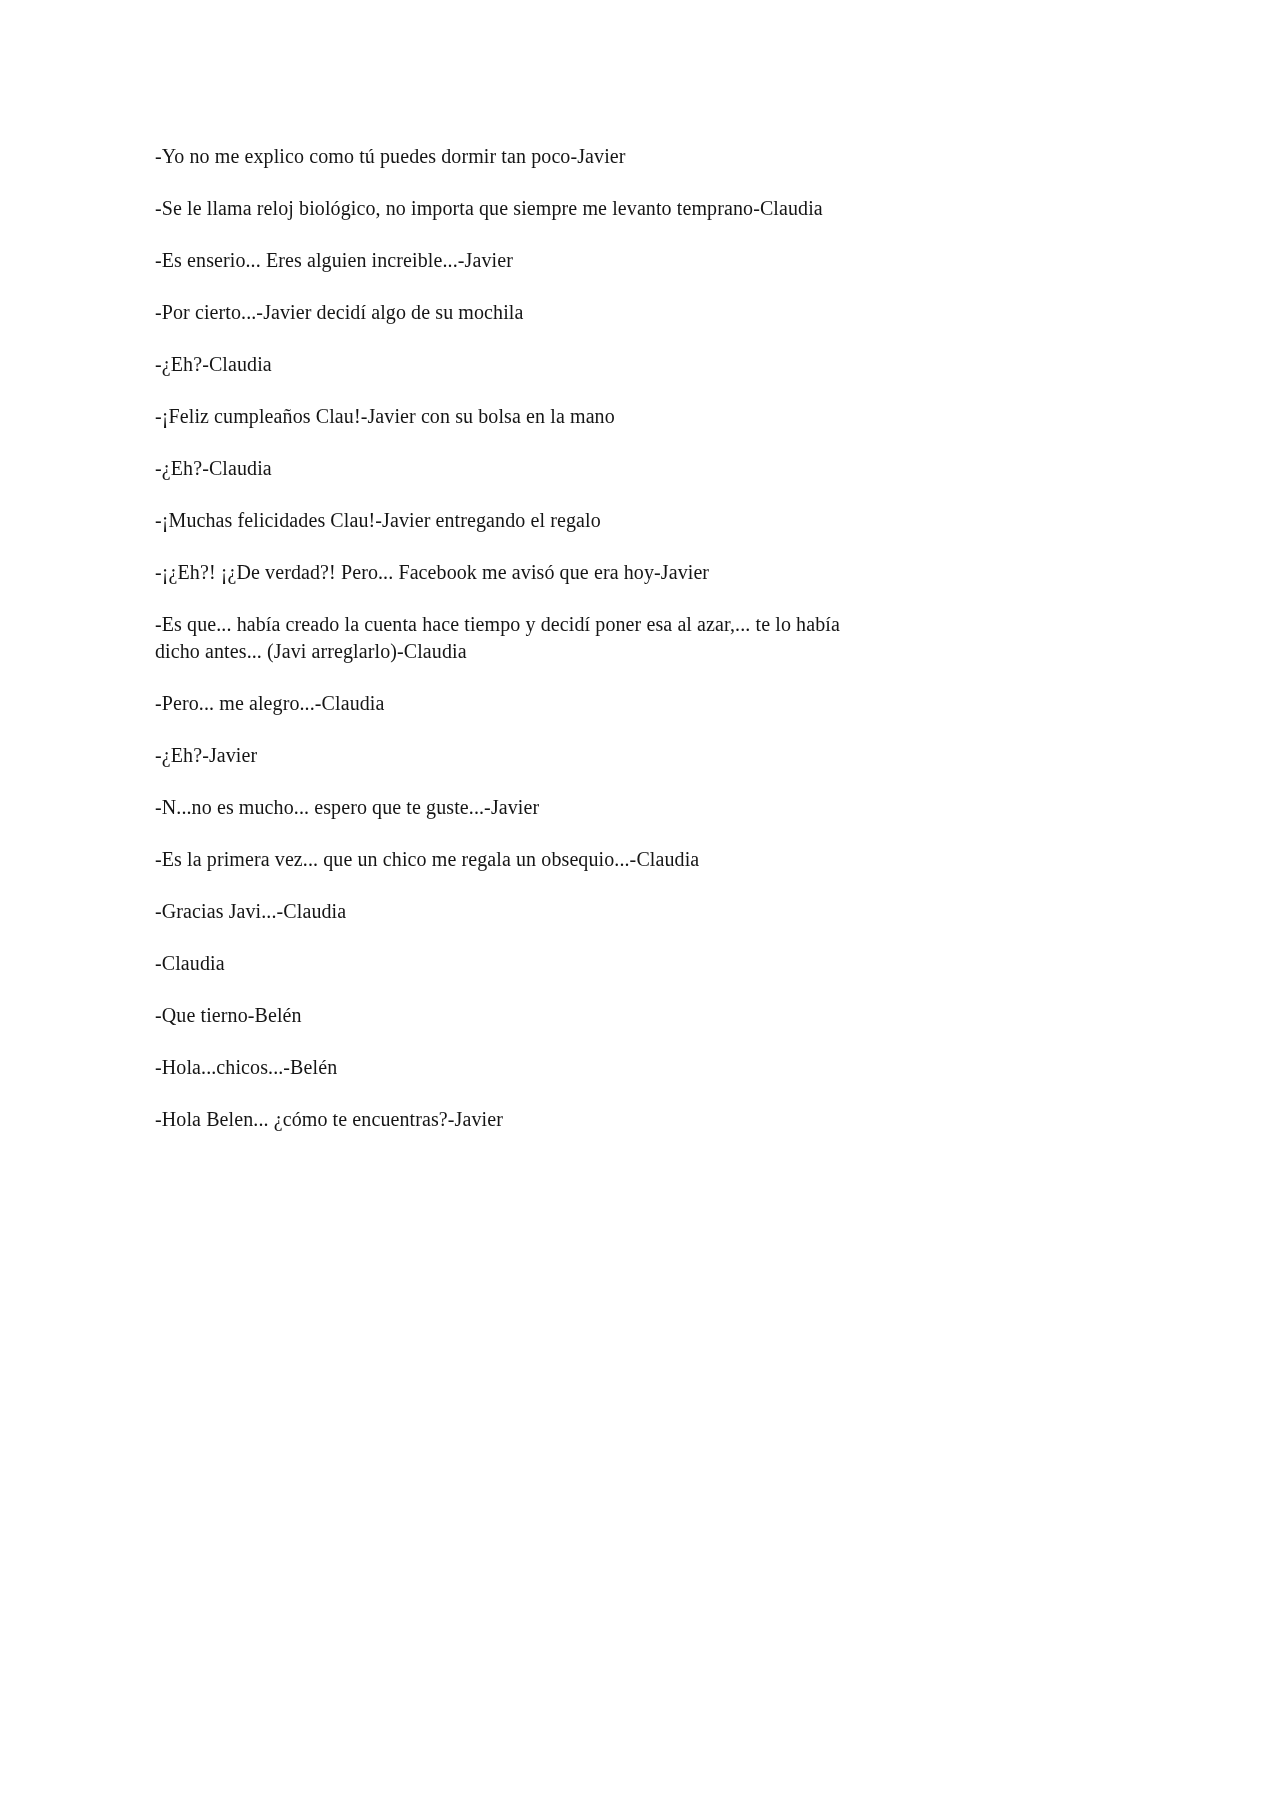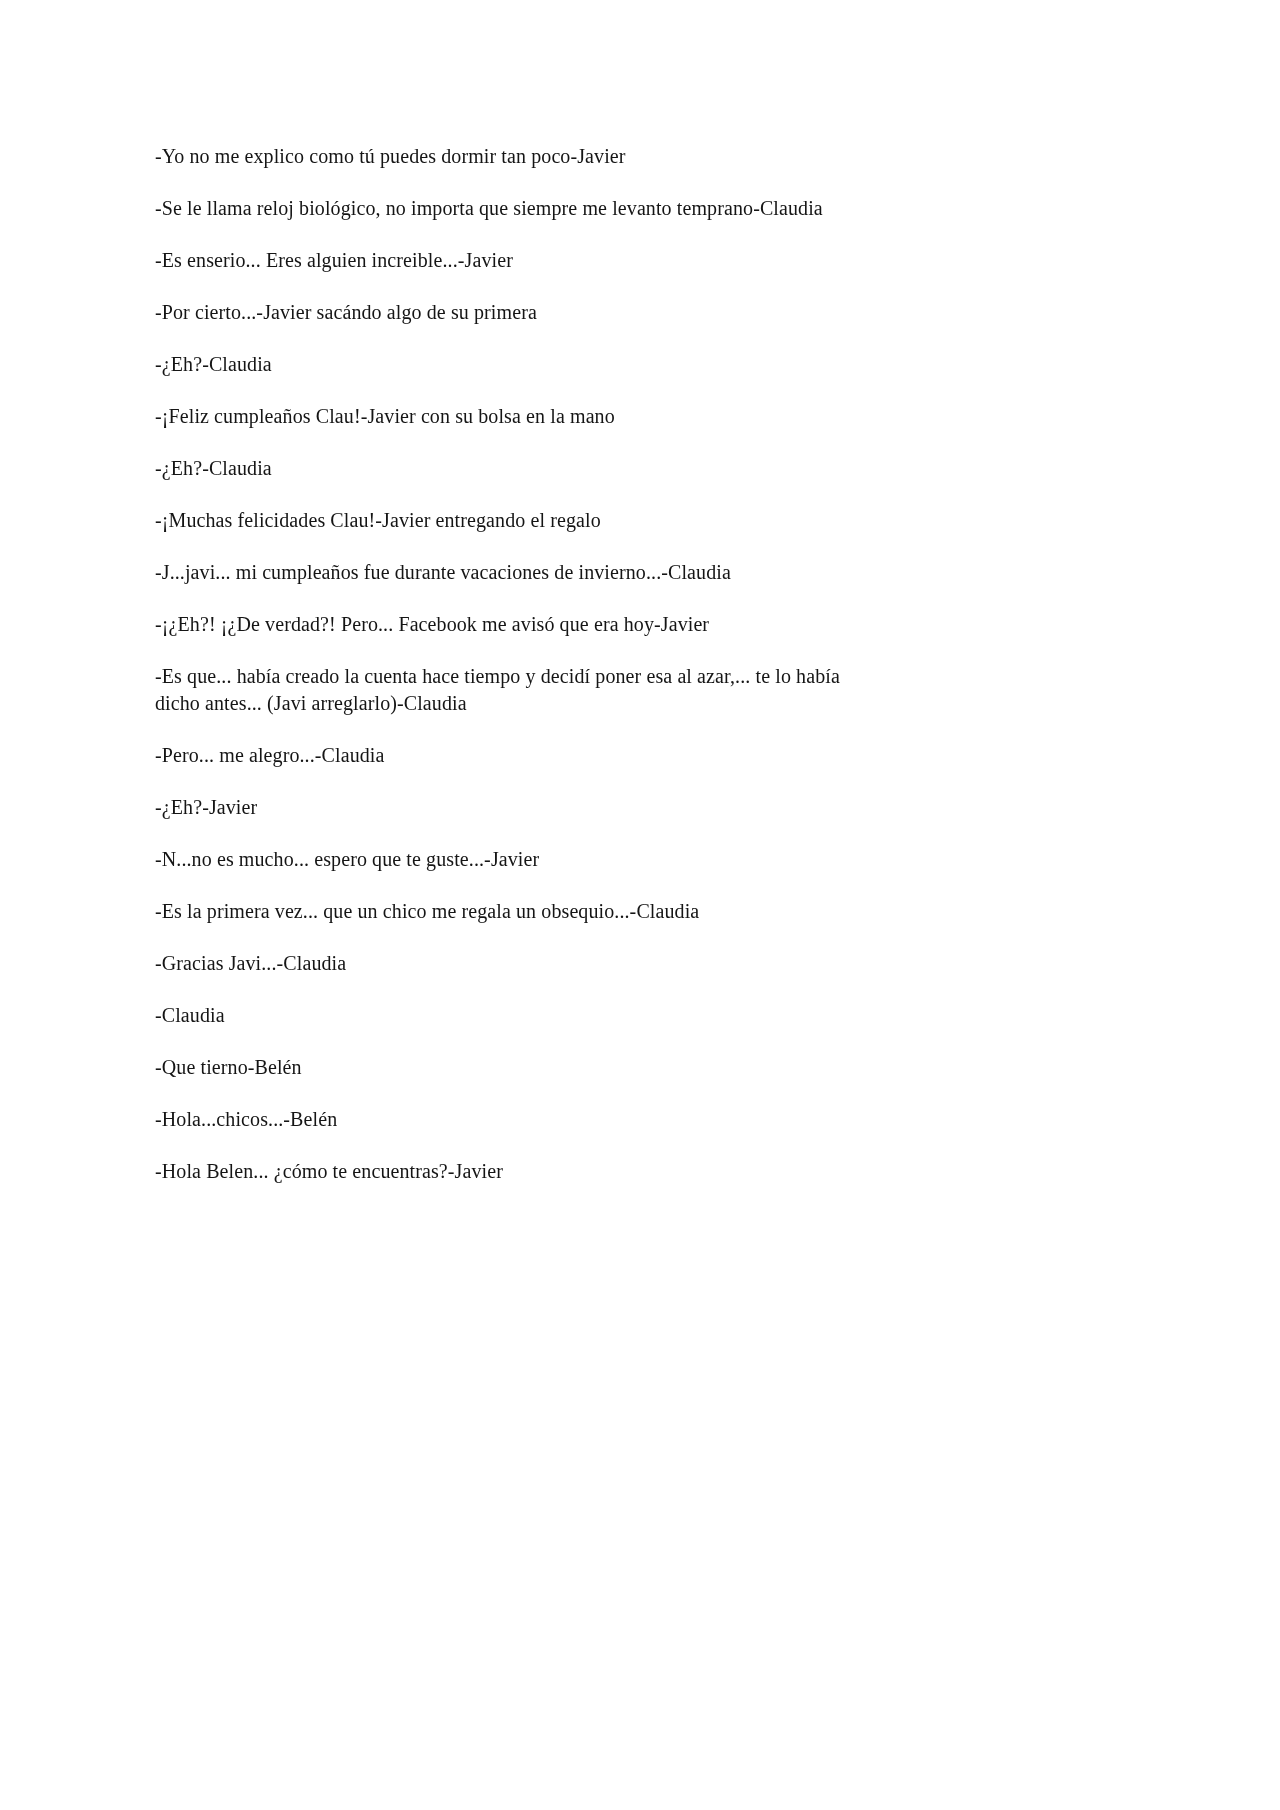--- a/index.html
+++ b/index.html
@@ -33,26 +33,25 @@
   }
 </style>
 </head>
 <body>
 
 <div class="page">
   <div class="doc-body">
     <p class="line">-Yo no me explico como tú puedes dormir tan poco-Javier</p>
     <p class="line">-Se le llama reloj biológico, no importa que siempre me levanto temprano-Claudia</p>
     <p class="line">-Es enserio... Eres alguien increible...-Javier</p>
-    <p class="line">-Por cierto...-Javier sacándo algo de su primera</p>
+    <p class="line">-Por cierto...-Javier decidí algo de su mochila</p>
     <p class="line">-¿Eh?-Claudia</p>
     <p class="line">-¡Feliz cumpleaños Clau!-Javier con su bolsa en la mano</p>
     <p class="line">-¿Eh?-Claudia</p>
     <p class="line">-¡Muchas felicidades Clau!-Javier entregando el regalo</p>
-    <p class="line">-J...javi... mi cumpleaños fue durante vacaciones de invierno...-Claudia</p>
     <p class="line">-¡¿Eh?! ¡¿De verdad?! Pero... Facebook me avisó que era hoy-Javier</p>
     <p class="line">-Es que... había creado la cuenta hace tiempo y decidí poner esa al azar,... te lo había
 dicho antes... (Javi arreglarlo)-Claudia</p>
     <p class="line">-Pero... me alegro...-Claudia</p>
     <p class="line">-¿Eh?-Javier</p>
     <p class="line">-N...no es mucho... espero que te guste...-Javier</p>
     <p class="line">-Es la primera vez... que un chico me regala un obsequio...-Claudia</p>
     <p class="line">-Gracias Javi...-Claudia</p>
     <p class="line">-Claudia</p>
     <p class="line">-Que tierno-Belén</p>

